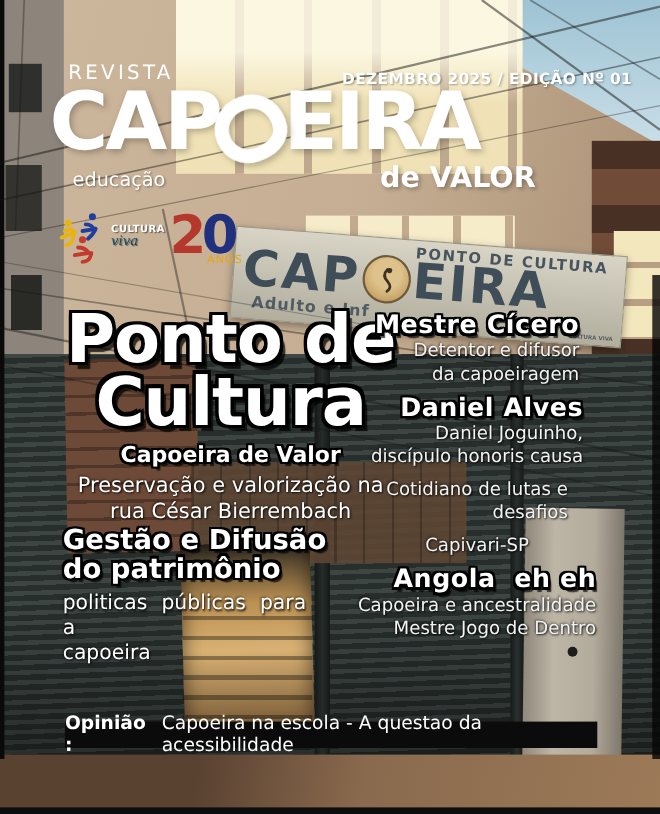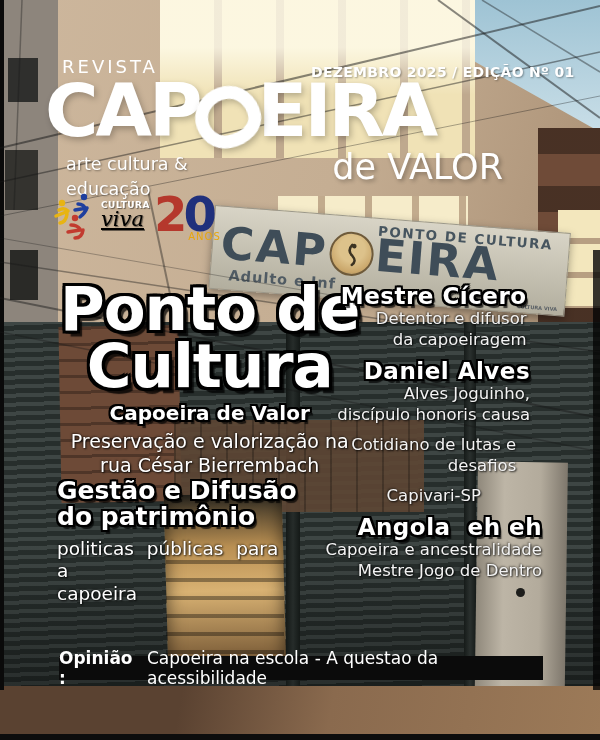--- a/index.html
+++ b/index.html
@@ -76,30 +76,30 @@
 
   .kicker{left:62px;top:56px;font-size:18px;letter-spacing:3px;font-weight:normal;}
   .issue{left:311px;top:64px;font-size:14px;font-weight:bold;letter-spacing:.3px;
          text-shadow:1px 1px 2px rgba(0,0,0,.35);}
   .mag-title{left:45px;top:74px;display:flex;align-items:flex-start;font-size:73px;
              font-weight:bold;letter-spacing:-3px;line-height:1;
              text-shadow:2px 3px 6px rgba(0,0,0,.25);}
   .ring-o{box-sizing:border-box;width:66px;height:62px;border:13px solid #fff;margin:12px -3px 0 -5px;
           border-radius:52% 48% 55% 45% / 50% 55% 45% 50%;transform:rotate(-10deg);
           filter:drop-shadow(2px 3px 3px rgba(0,0,0,.25));}
-  .devalor{right:97px;top:147px;font-size:35px;font-weight:normal;
+  .devalor{right:113px;top:147px;font-size:26px;font-weight:bold;
            text-shadow:2px 2px 4px rgba(0,0,0,.3);}
   .tagline{left:66px;top:152px;font-size:17.5px;line-height:1.4;text-shadow:1px 1px 2px rgba(0,0,0,.4);}
 
   .logos{left:53px;top:190px;display:flex;align-items:flex-start;}
   .cv-logo{display:flex;align-items:center;}
   .cv-text{margin-left:2px;line-height:1;}
   .cv-top{font-size:9px;font-weight:bold;letter-spacing:.5px;color:#fff;text-shadow:1px 1px 1px rgba(0,0,0,.5);}
-  .cv-script{font-family:"DejaVu Serif","Liberation Serif",serif;font-style:italic;font-size:21px;
-             color:#000000;margin-top:-1px;text-shadow:1px 1px 1px rgba(0,0,0,.5);text-decoration:underline;}
+  .cv-script{font-family:"DejaVu Serif","Liberation Serif",serif;font-style:italic;font-size:12px;
+             color:#0c4a6e;margin-top:-1px;text-shadow:1px 1px 1px rgba(0,0,0,.5);}
   .logo20{margin-left:4px;position:relative;display:flex;line-height:1;}
   .n2{font-size:48px;font-weight:bold;color:#b5382c;}
   .n0{font-size:48px;font-weight:bold;color:#20307c;margin-left:-4px;}
   .anos{position:absolute;right:-4px;bottom:-4px;font-size:10px;font-weight:normal;
         letter-spacing:1px;color:#e7a60e;}
 
   .headline{left:60px;top:281px;text-align:center;}
   .hl-line{font-size:61px;font-weight:bold;line-height:.93;letter-spacing:-1px;}
   .hl-sub{font-size:20px;font-weight:bold;margin-top:7px;}
   .hl-desc{font-size:19px;line-height:1.22;margin-top:5px;}
@@ -185,21 +185,20 @@
 
   <div class="abs kicker white">REVISTA</div>
   <div class="abs issue white">DEZEMBRO 2025 / EDIÇÃO Nº 01</div>
   <div class="abs mag-title white">
     <span>CAP</span>
     <span class="ring-o"></span>
     <span>EIRA</span>
   </div>
   <div class="abs devalor white">de VALOR</div>
   <div class="abs tagline white">
-    <div>arte cultura &amp;</div>
     <div>educação</div>
   </div>
 
   <div class="abs logos">
     <div class="cv-logo">
       <svg width="46" height="50" viewBox="0 0 46 50">
         <g fill="none" stroke-linecap="round">
           <circle cx="9" cy="13" r="3.2" fill="#e8b412" stroke="none"></circle>
           <path d="M6 20 q5 -3 9 1 M3 26 l10 -4 M7 33 q6 -1 7 -9" stroke="#e8b412" stroke-width="3.5"></path>
           <circle cx="31" cy="7" r="3.2" fill="#1f3f9e" stroke="none"></circle>
@@ -242,21 +241,21 @@
   </div>
 
   <div class="abs features white">
     <div>
       <div class="feat-title outline-med">Mestre Cícero</div>
       <div class="feat-sub soft-sh">Detentor e difusor</div>
       <div class="feat-sub soft-sh">da capoeiragem</div>
     </div>
     <div>
       <div class="feat-title outline-med">Daniel Alves</div>
-      <div class="feat-sub soft-sh">Alves Joguinho,</div>
+      <div class="feat-sub soft-sh">Daniel Joguinho,</div>
       <div class="feat-sub soft-sh">discípulo honoris causa</div>
     </div>
     <div>
       <div class="feat-sub soft-sh">Cotidiano de lutas e</div>
       <div class="feat-sub soft-sh">desafios</div>
     </div>
     <div>
       <div class="feat-sub soft-sh">Capivari-SP</div>
     </div>
     <div>

